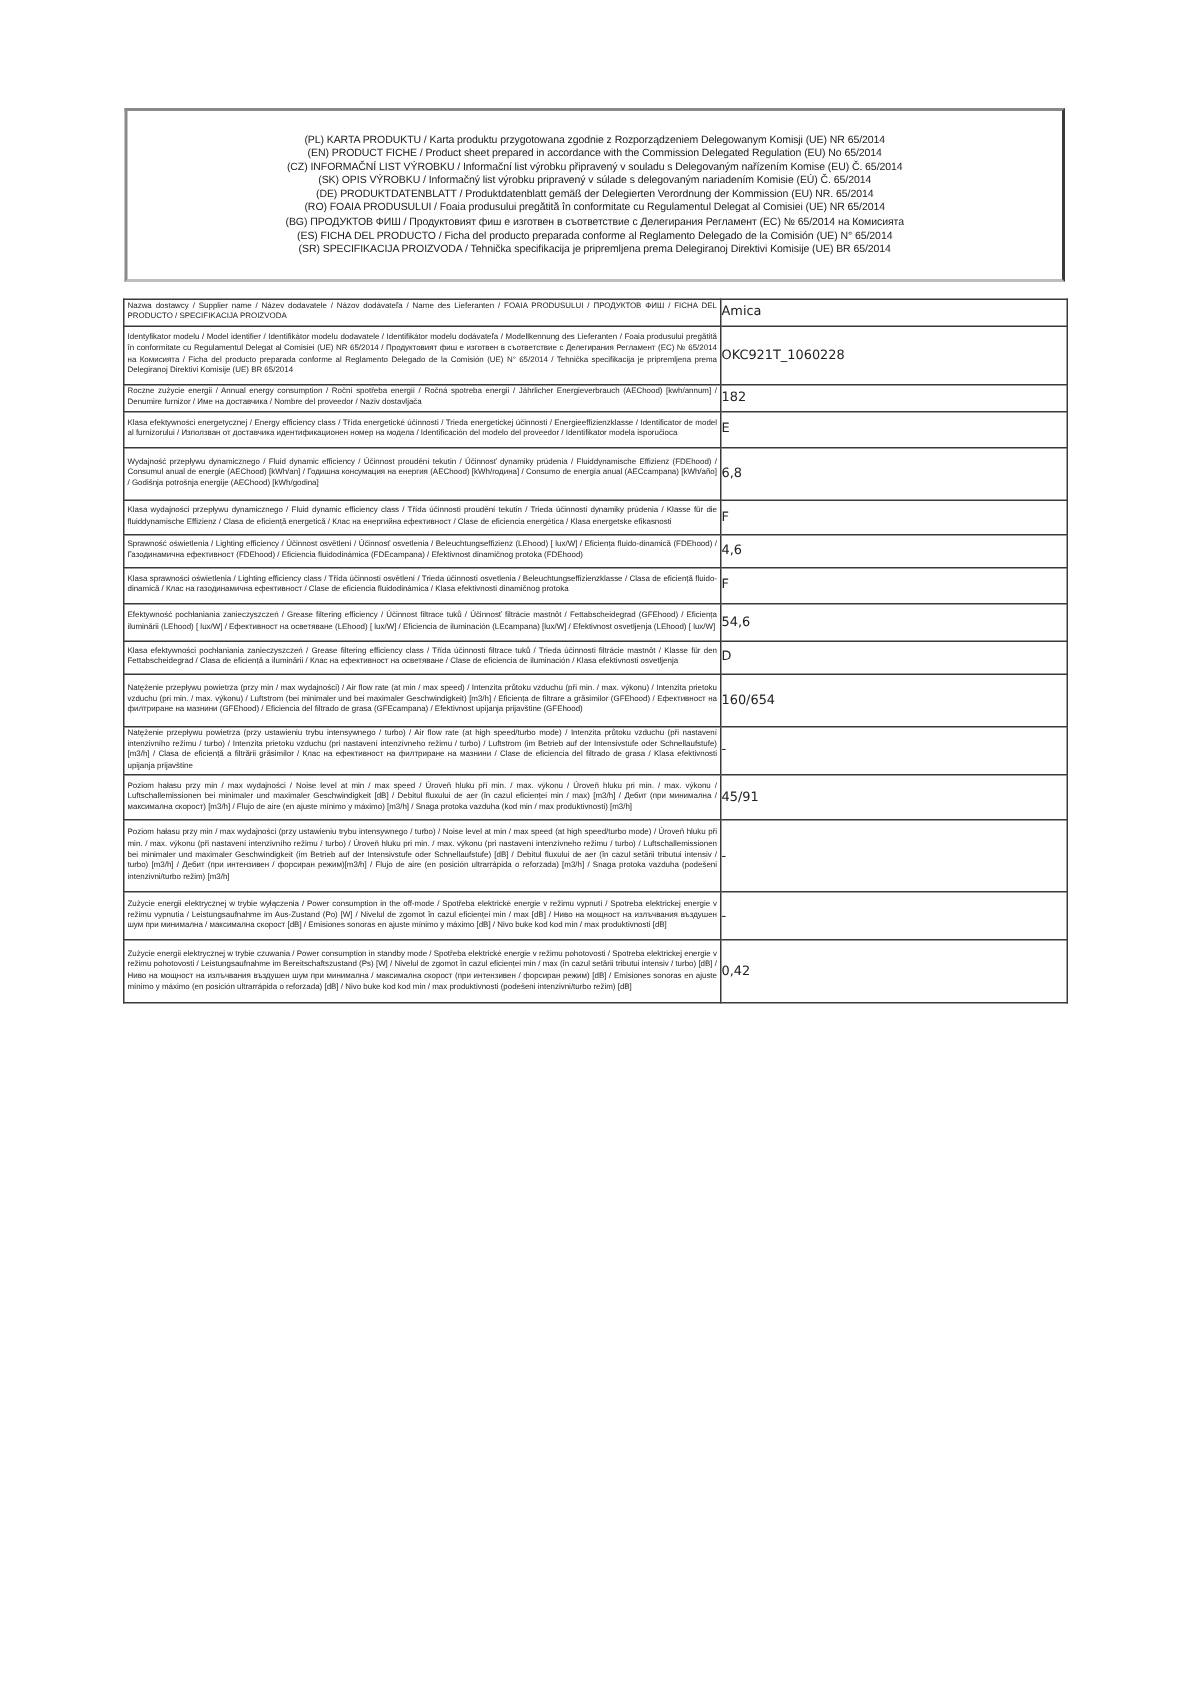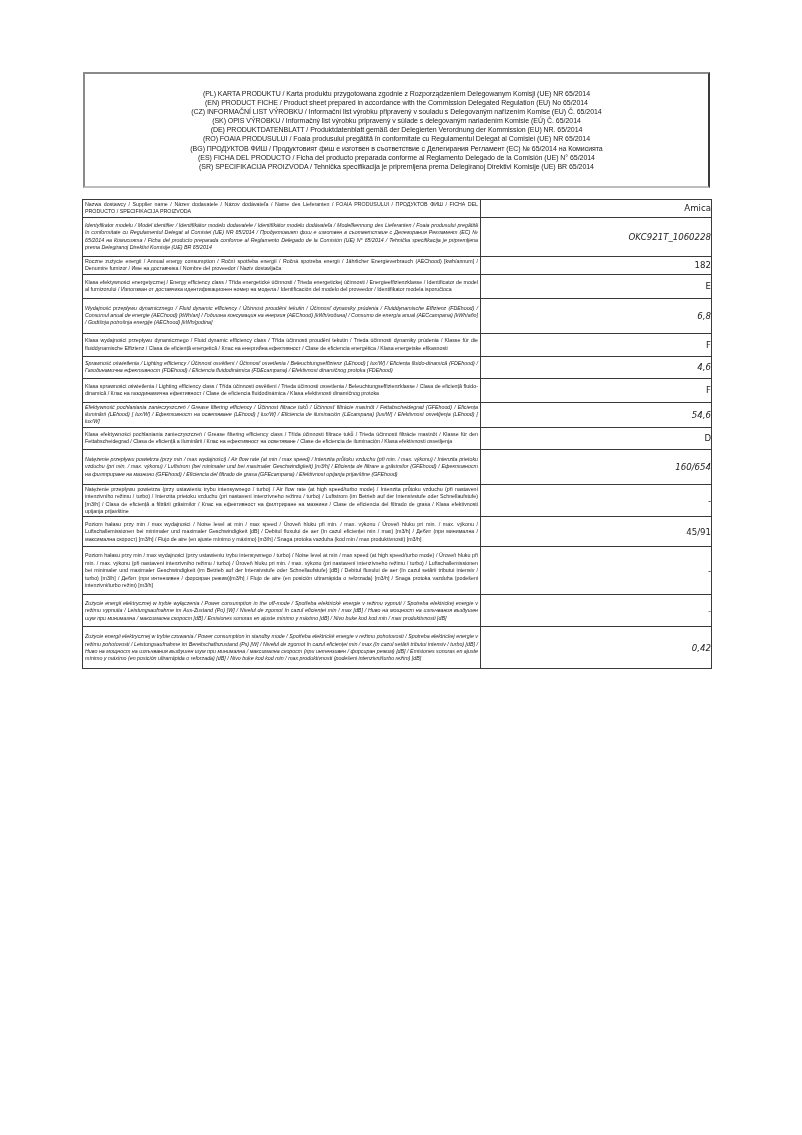--- a/index.html
+++ b/index.html
@@ -11,27 +11,27 @@
     box-sizing: border-box;
   }
   .header-lines { position: absolute; left: 0; right: 0; top: 15px; text-align: center; }
   .header-line { font-size: 7px; line-height: 9.1px; white-space: nowrap; letter-spacing: -0.05px; }
   table.fiche {
     position: absolute; left: 82px; top: 199px; width: 630px;
     border-collapse: collapse; table-layout: fixed;
     border: 1.5px solid #2a2a2a;
   }
   table.fiche td { border: 1px solid #3a3a3a; vertical-align: middle; padding: 0; }
-  table.fiche tr.light td { border-top-color: #bdbdbd; font-style: italic; }
+  table.fiche tr.light td { border-top-color: #bdbdbd; }
   td.label {
     width: 393px; font-size: 5.3px; line-height: 7.4px; text-align: justify;
     padding: 1px 2px 1px 2px !important; color: #222;
   }
   td.value {
-    text-align: right; font-size: 8.6px; font-family: "DejaVu Sans", sans-serif; color: #222;
+    text-align: left; font-size: 8.6px; font-family: "DejaVu Sans", sans-serif; color: #222;
   }
 </style>
 </head>
 <body>
 
 <div class="header-box">
   <div class="header-lines">
     <div class="header-line">(PL) KARTA PRODUKTU / Karta produktu przygotowana zgodnie z Rozporządzeniem Delegowanym Komisji (UE) NR 65/2014</div>
     <div class="header-line">(EN) PRODUCT FICHE / Product sheet prepared in accordance with the Commission Delegated Regulation (EU) No 65/2014</div>
     <div class="header-line">(CZ) INFORMAČNÍ LIST VÝROBKU / Informační list výrobku připravený v souladu s Delegovaným nařízením Komise (EU) Č. 65/2014</div>

